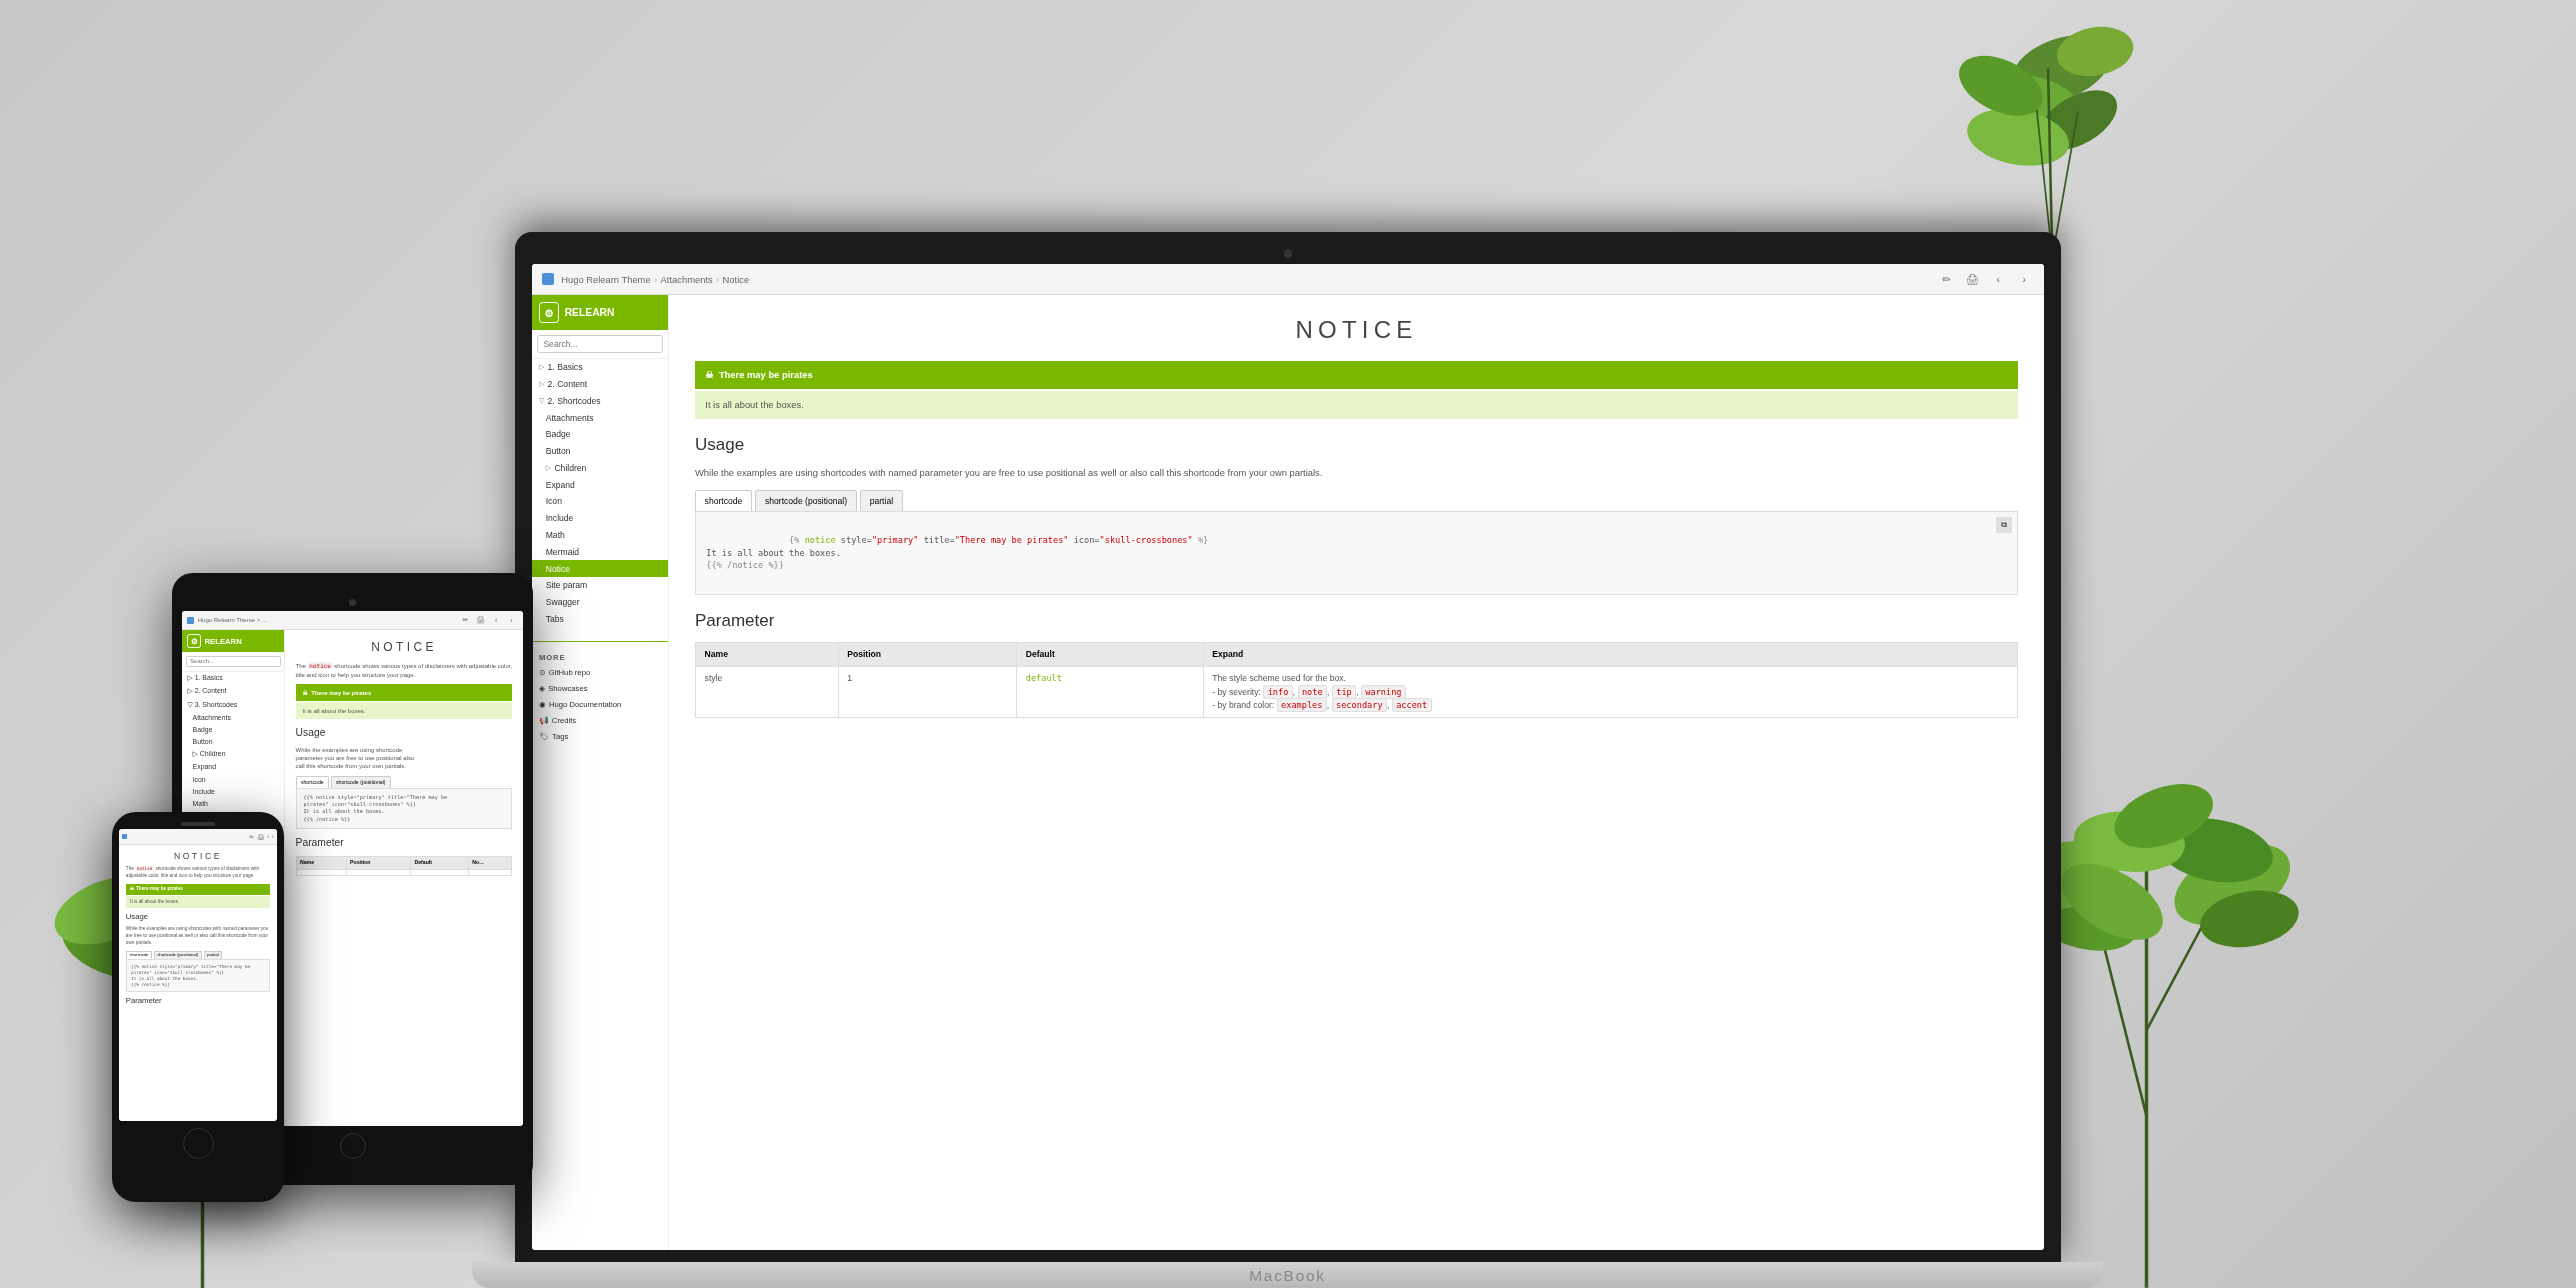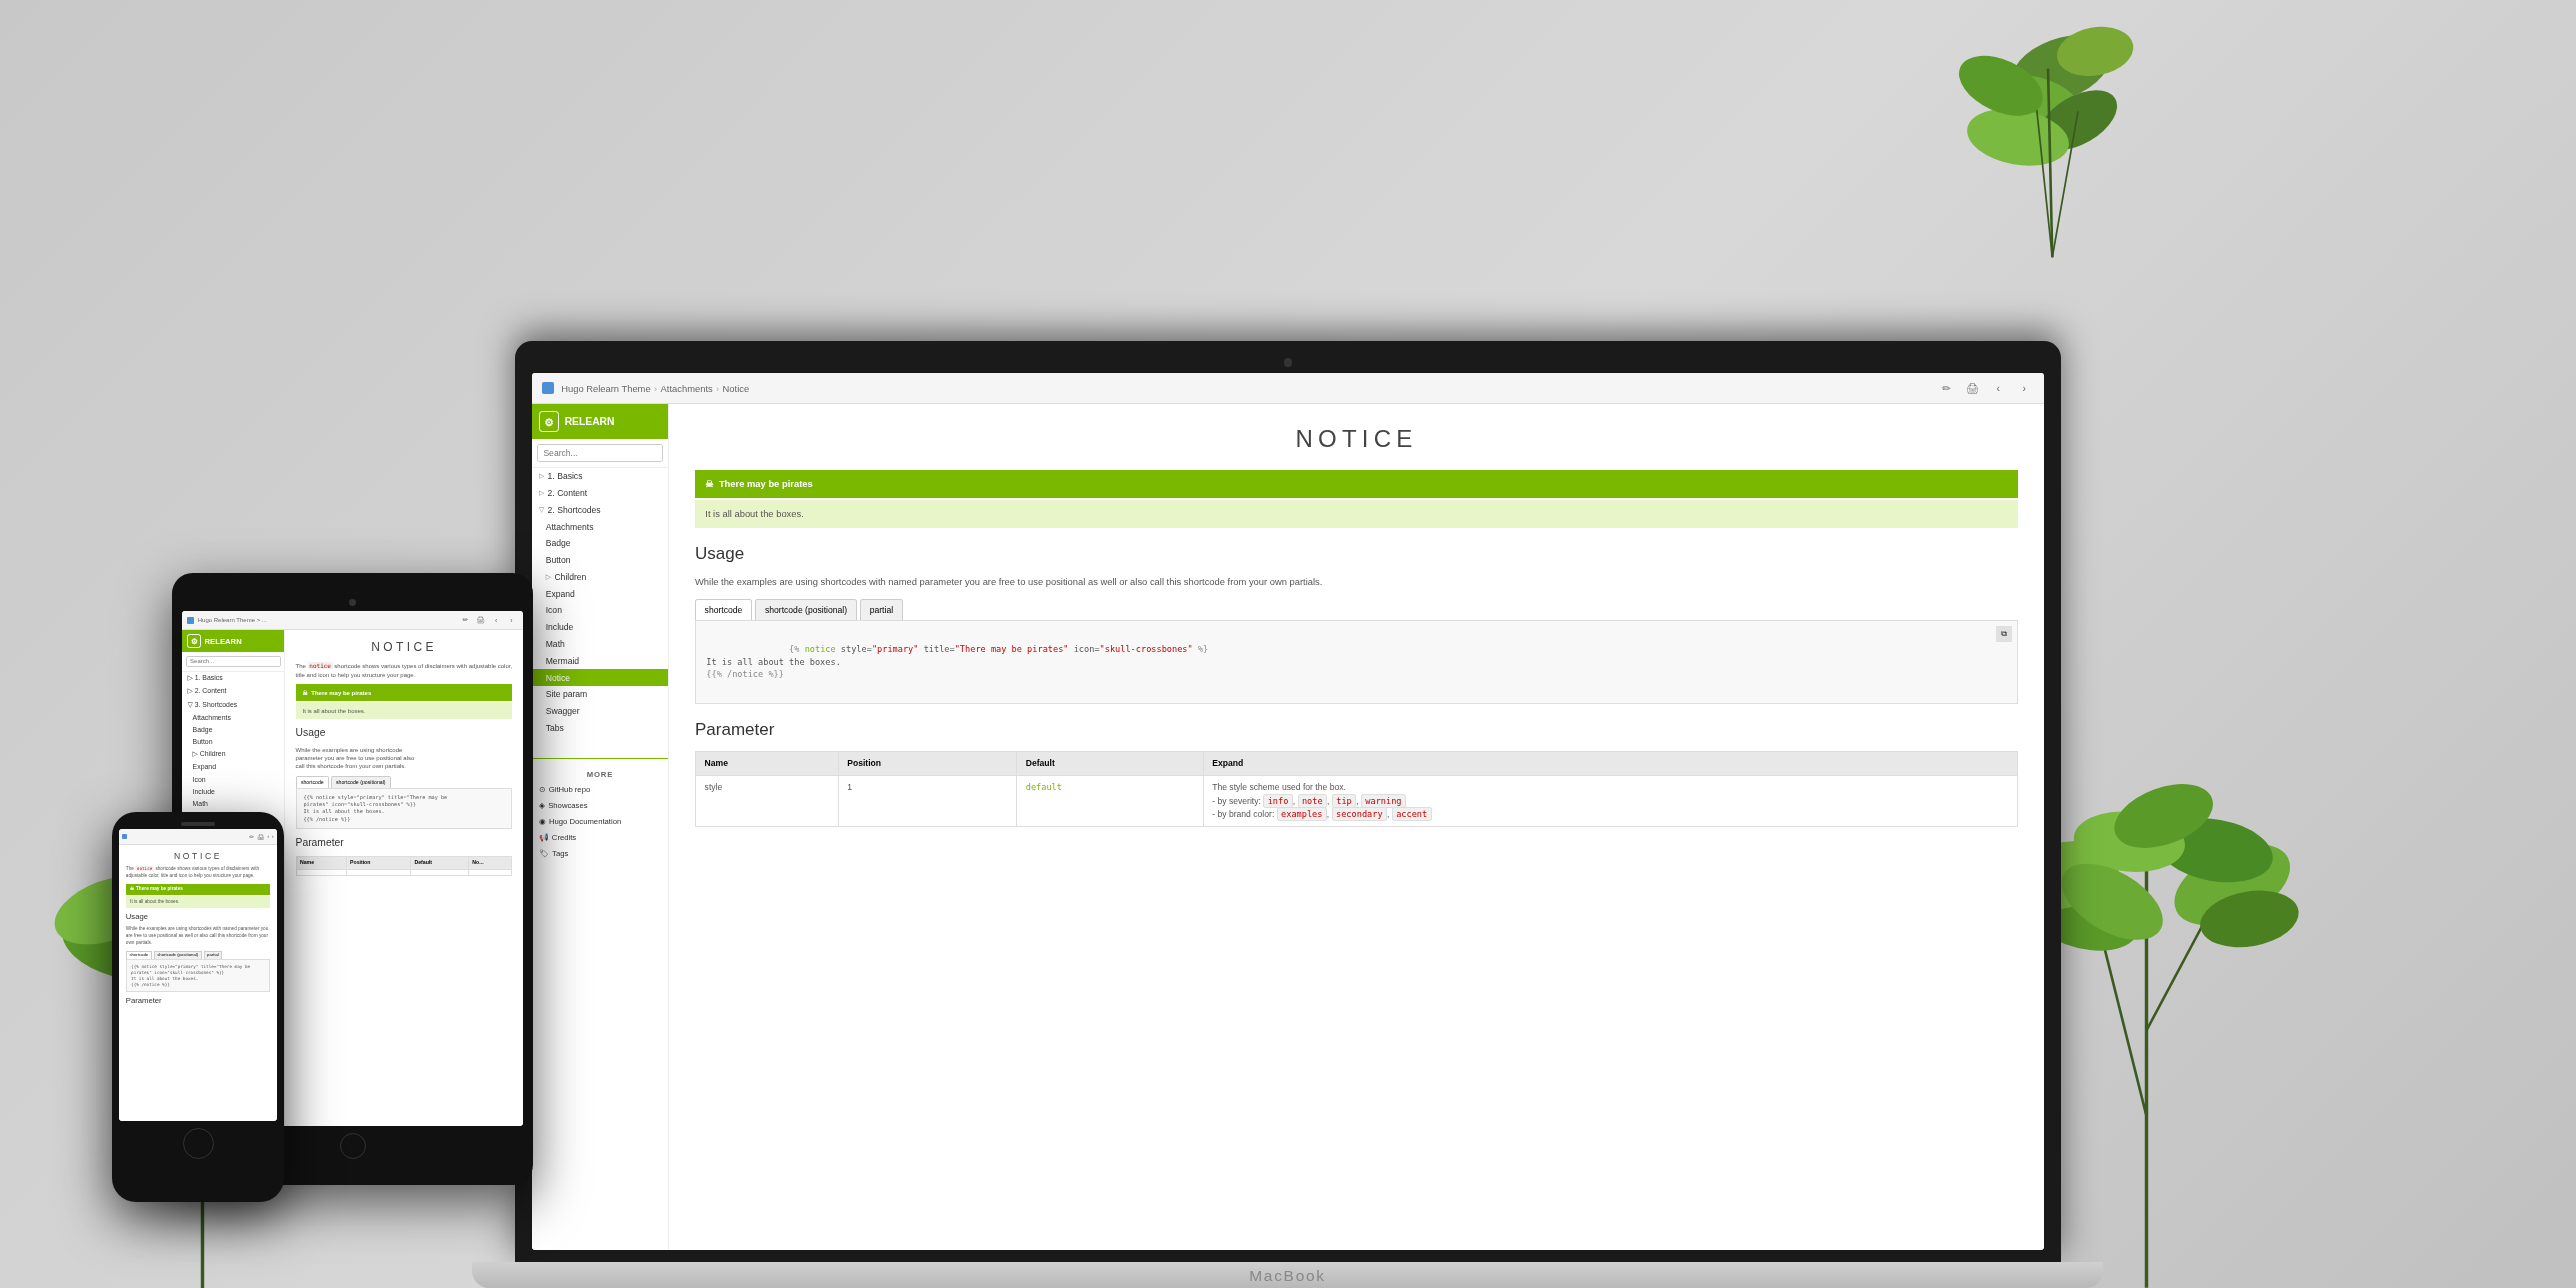--- a/index.html
+++ b/index.html
@@ -21,21 +21,21 @@
       left: 50%;
       transform: translateX(-50%);
       width: 1546px;
     }
 
     .laptop-screen-outer {
       background: #1a1a1a;
       border-radius: 17px 17px 0 0;
       padding: 17px 17px 10px 17px;
       width: 1546px;
-      height: 921px;
+      height: 1030px;
       position: relative;
       box-shadow: 0 -8.6px 34px rgba(0,0,0,0.5);
     }
 
     .laptop-camera {
       width: 8.6px;
       height: 8.6px;
       background: #333;
       border-radius: 50%;
       margin: 0 auto 6.9px auto;
@@ -526,22 +526,21 @@
     
     .plant-svg {
       position: absolute;
       pointer-events: none;
     }
 
     
     .laptop-more {
       border-top: 1.7px solid #7ab800;
       padding: 6.9px 0;
-      margin-top: 22px;
-      text-align: center;
+      margin-top: 14px;
     }
 
     .laptop-more-title {
       font-size: 7.7px;
       font-weight: bold;
       color: #666;
       letter-spacing: 0.9px;
       padding: 3.4px 6.9px;
     }
 

